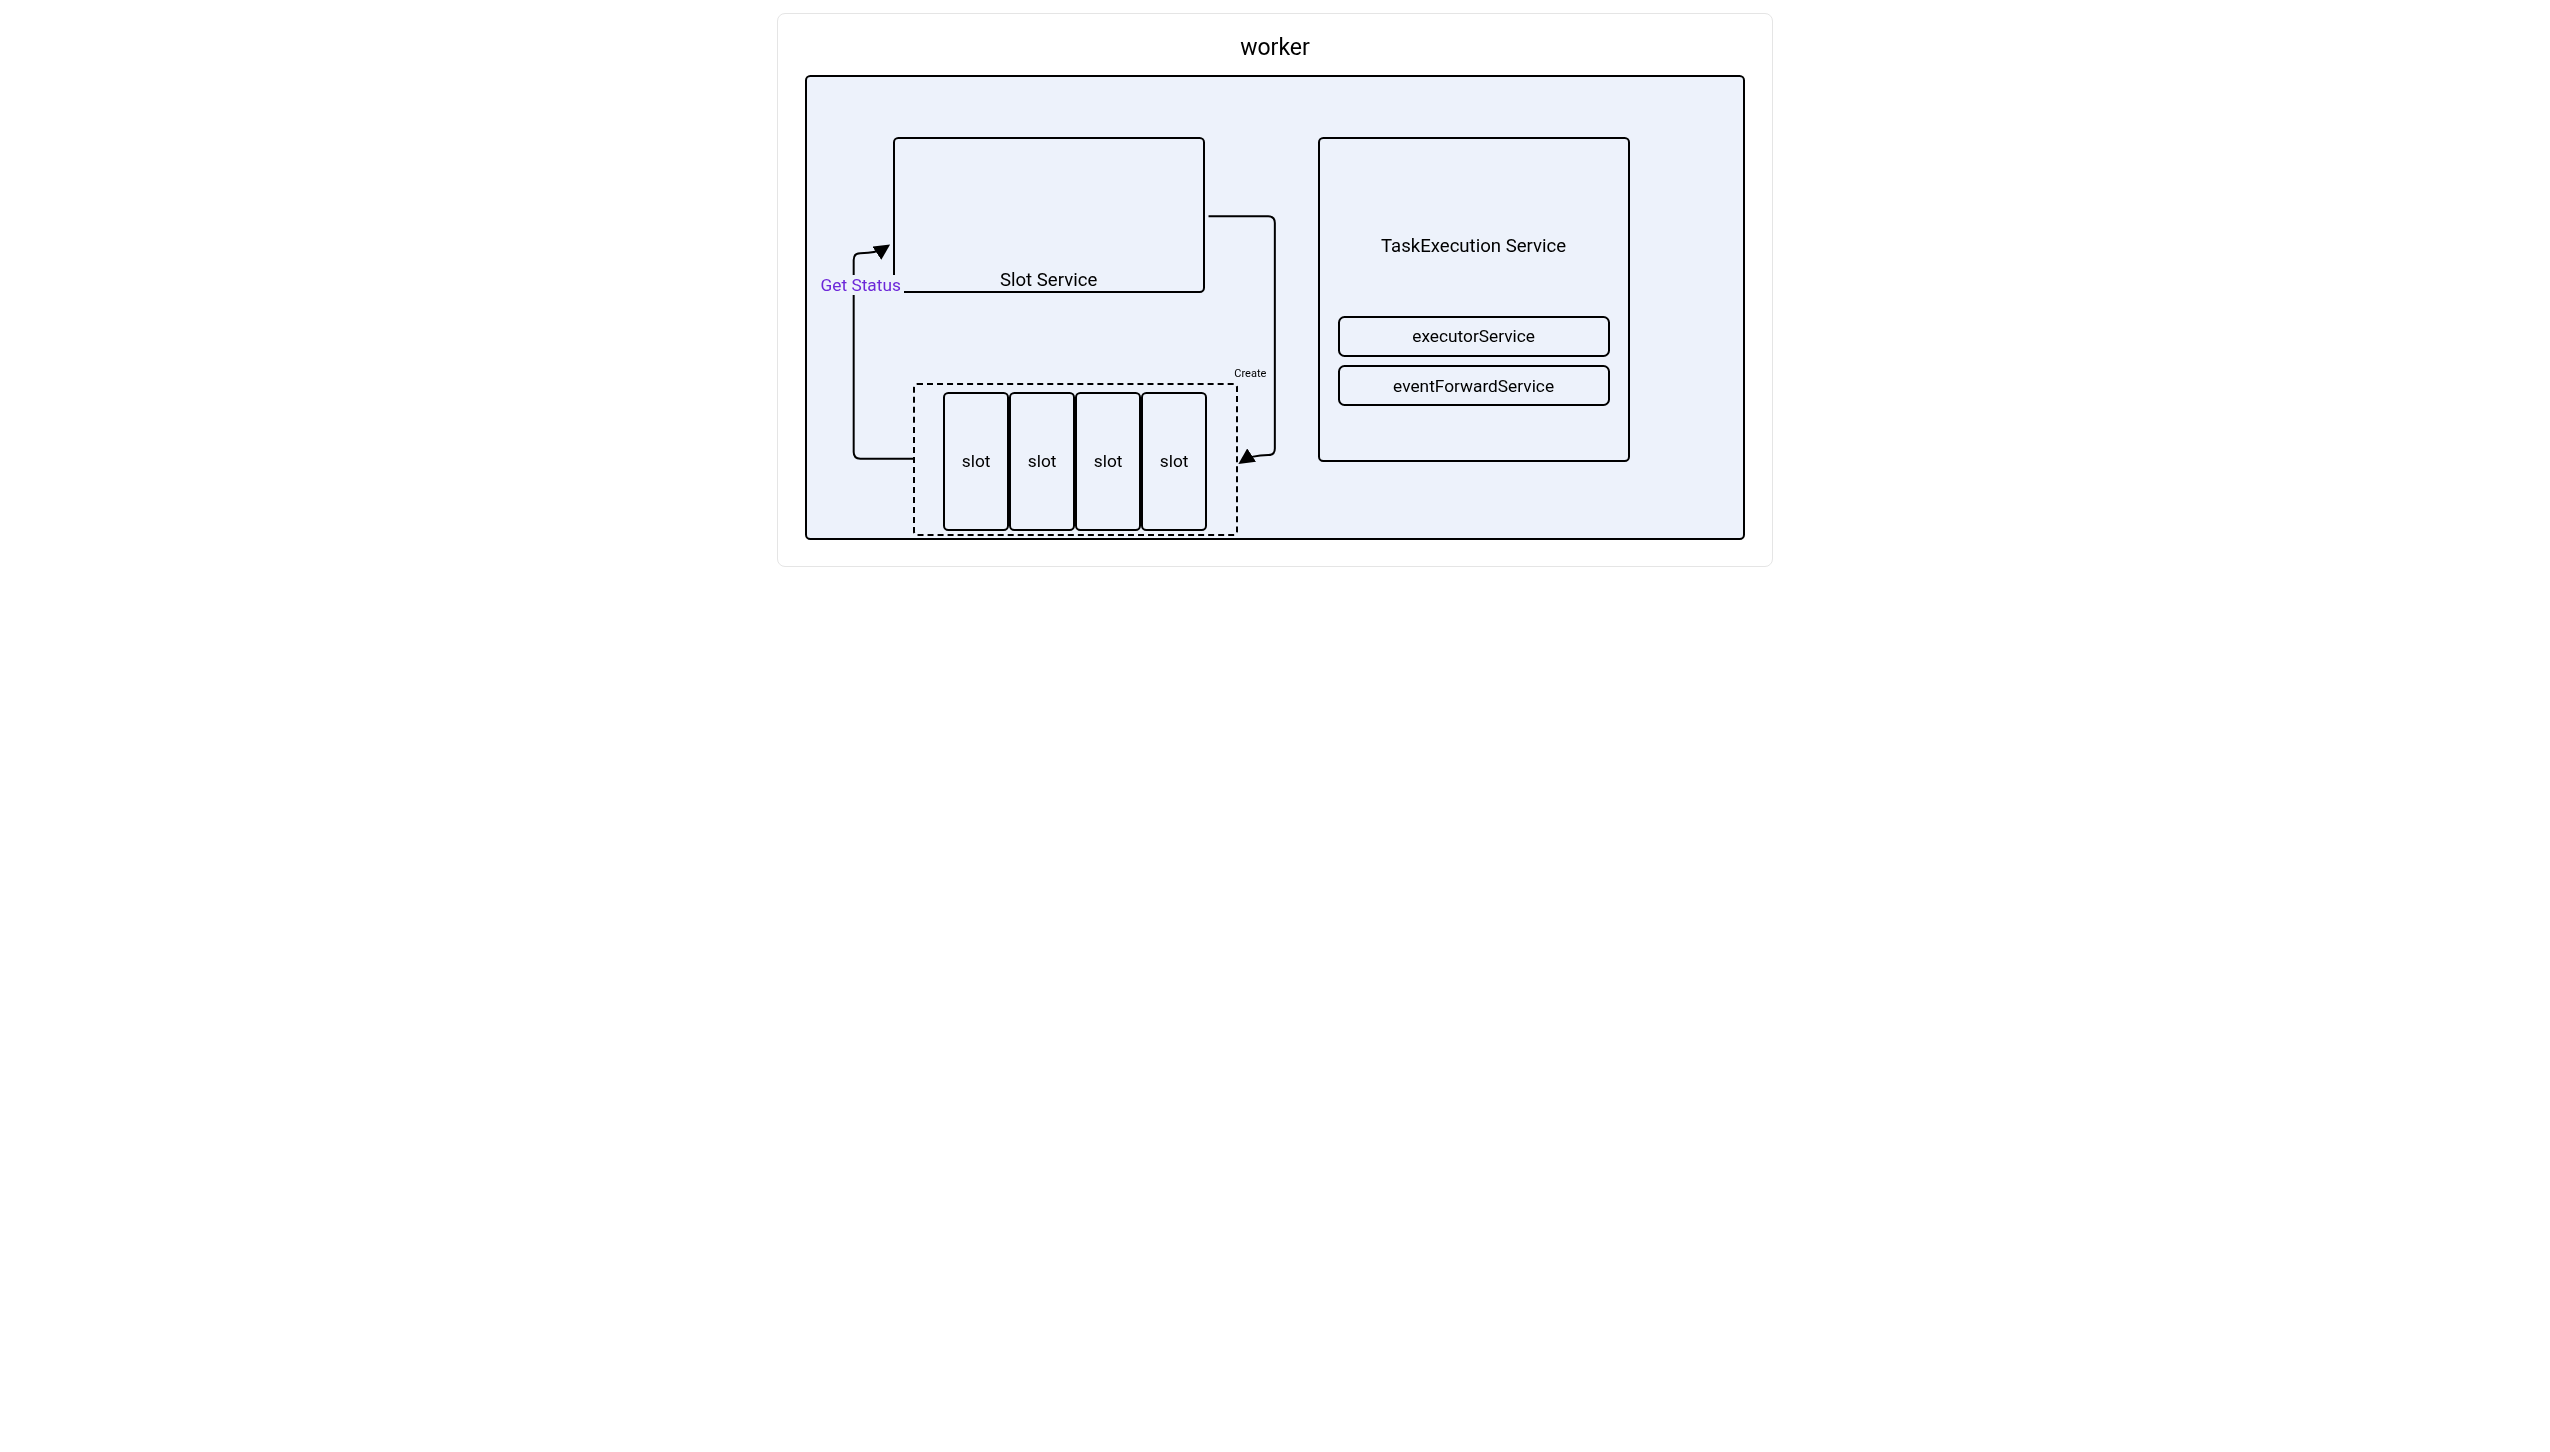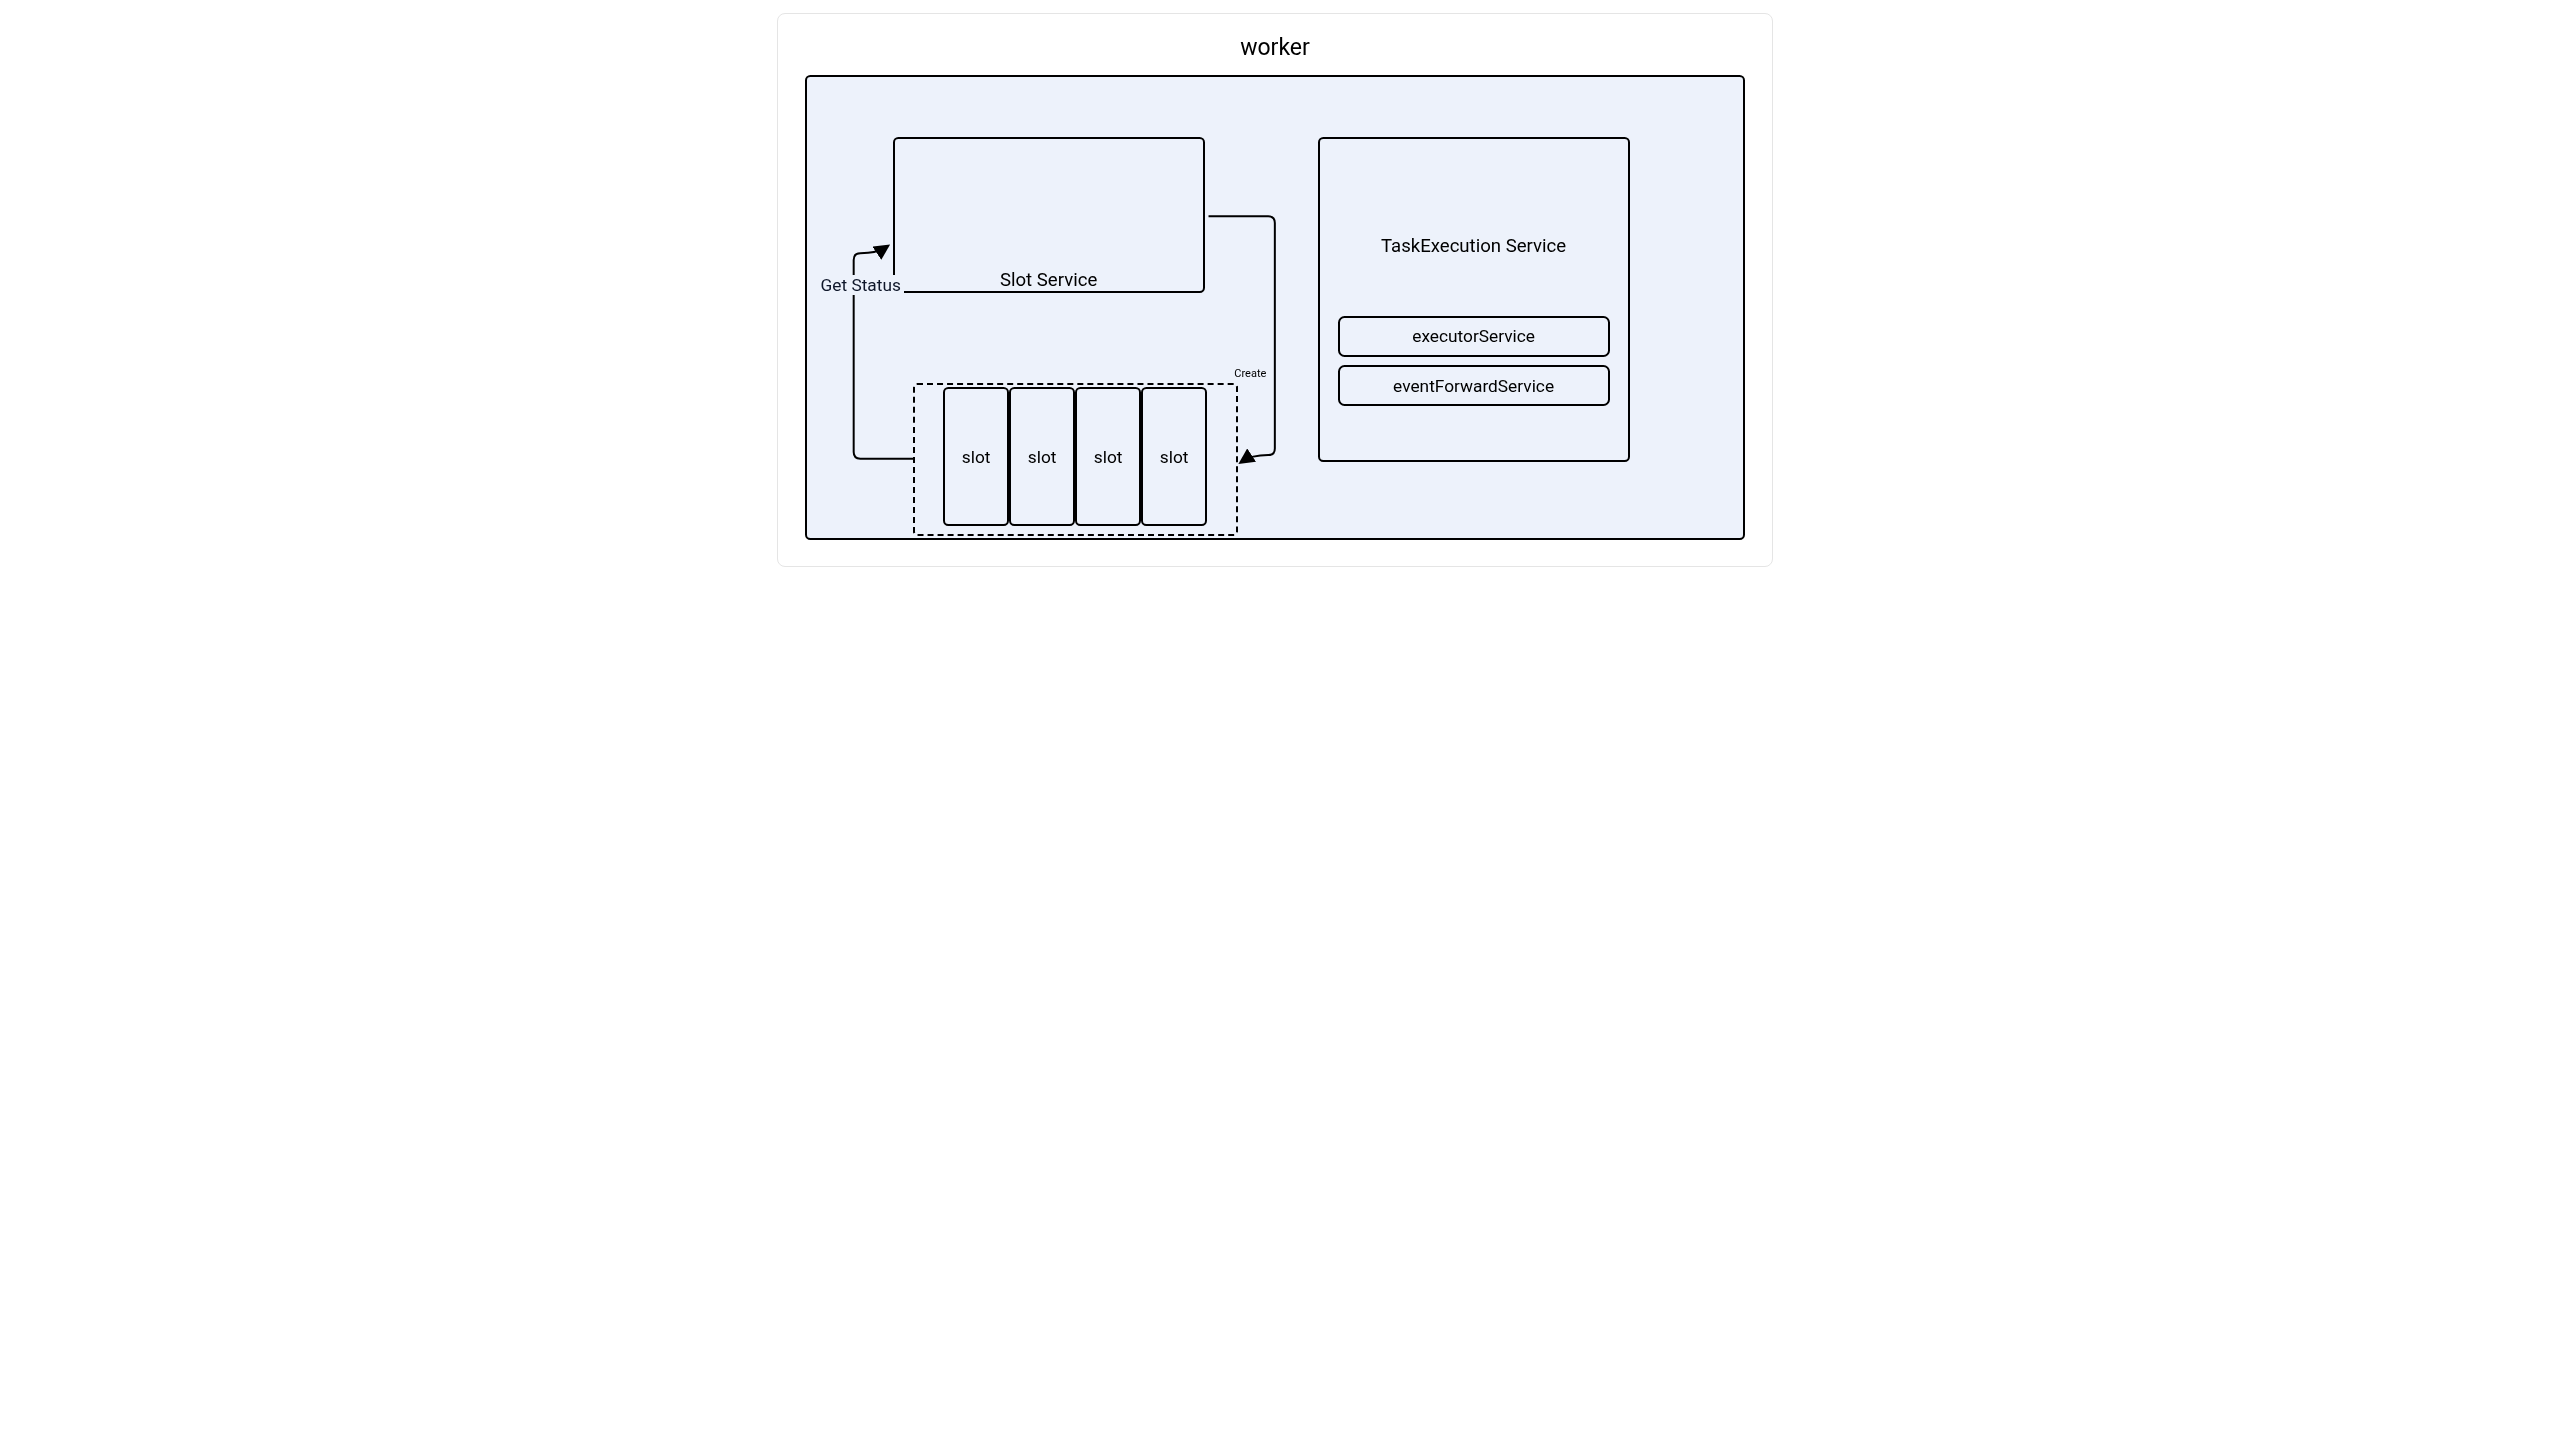--- a/index.html
+++ b/index.html
@@ -88,21 +88,21 @@
     .slots-container {
       position: absolute;
       left: 106px;
       top: 306px;
       width: 325px;
       height: 153px;
       border: 2px dashed #000;
       border-radius: 4px;
       display: flex;
       flex-direction: row;
-      align-items: flex-start;
+      align-items: flex-end;
       justify-content: center;
       padding: 2.7px 13.3px;
       gap: 0;
     }
     .slot-box {
       width: 66px;
       height: 139px;
       border: 2px solid #000;
       border-radius: 5.3px;
       background: #edf2fb;
@@ -110,21 +110,21 @@
       align-items: center;
       justify-content: center;
       font-size: 17.3px;
       color: #000;
     }
     .label-get-status {
       position: absolute;
       left: 11.3px;
       top: 198px;
       font-size: 17.3px;
-      color: #0f172a;
+      color: #6d28d9;
       background: #edf2fb;
       padding: 0 2.7px;
       z-index: 2;
     }
     .label-create {
       position: absolute;
       left: 425px;
       top: 290px;
       font-size: 11px;
       color: #000;

